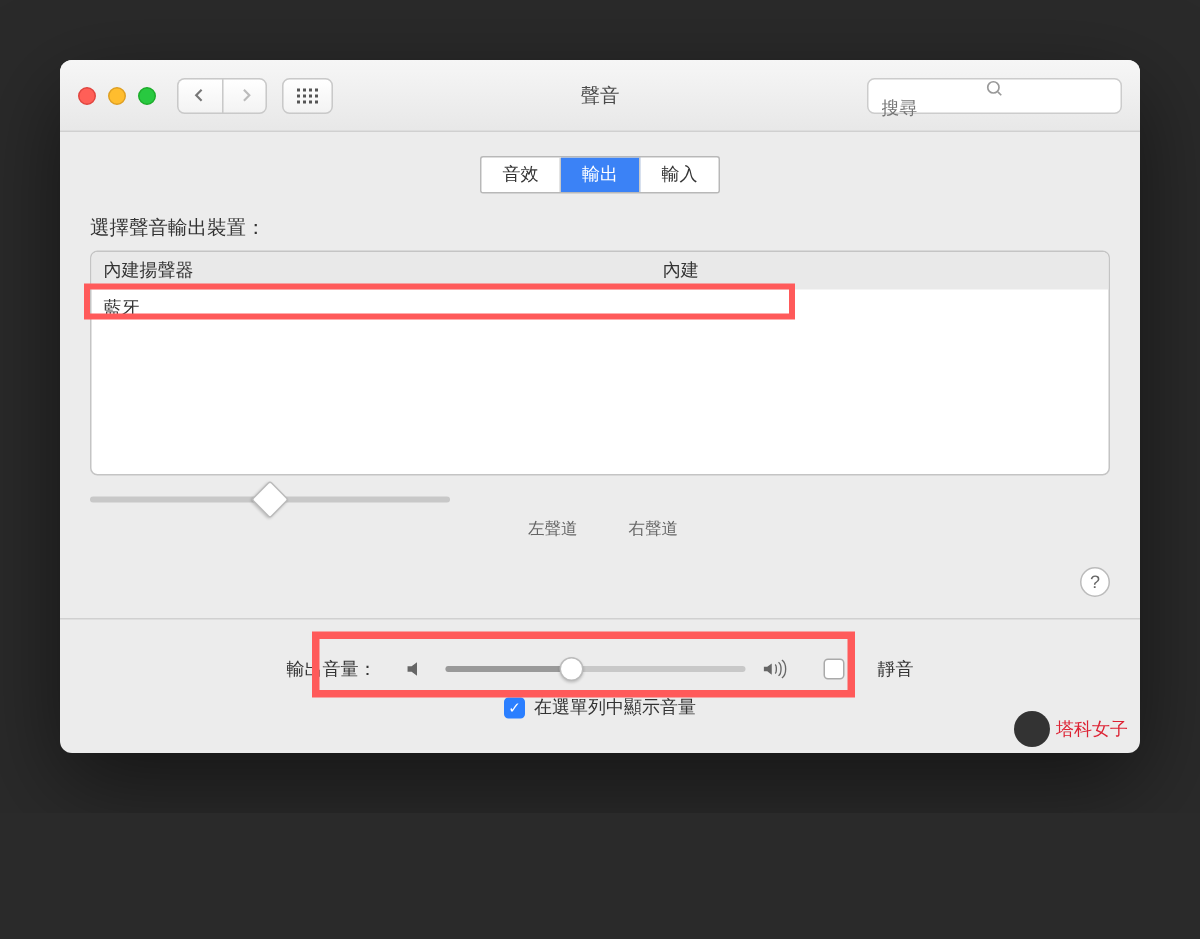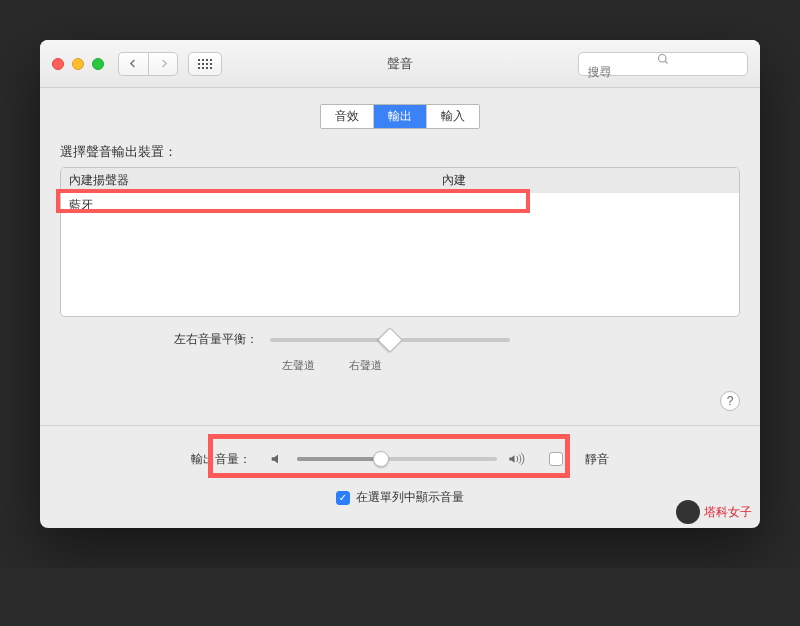--- a/index.html
+++ b/index.html
@@ -39,33 +39,33 @@
     .list-row .col-name, .list-row .col-type { padding:4px 8px; border:none; }
     .highlight-row { position:absolute; top:22px; left:-4px; right:210px; height:24px; border:4px solid #ff5a5a; pointer-events:none; }
     .settings-label { font-size:12px; color:#333; margin:14px 0 18px; }
     .row { display:flex; align-items:center; margin-bottom:6px; }
     .row-label { width:210px; text-align:right; font-size:12px; color:#333; padding-right:12px; }
     .slider-area { position:relative; flex:1; display:flex; align-items:center; gap:8px; }
     .slider { position:relative; flex:1; height:4px; background:#c8c8c8; border-radius:2px; }
     .slider-fill { position:absolute; height:100%; background:#999; border-radius:2px; }
     .knob { position:absolute; top:-7px; width:18px; height:18px; background:#fff; border:1px solid #bbb; border-radius:2px; transform:rotate(45deg); box-shadow:0 1px 2px rgba(0,0,0,.2); }
     .knob.round { border-radius:50%; transform:none; width:16px; height:16px; top:-6px; }
-    .tick-labels { display:flex; justify-content:flex-start; font-size:11px; color:#666; margin:10px 0 0 222px; width:240px;gap:34px; }
+    .tick-labels { display:flex; justify-content:center; font-size:11px; color:#666; margin:10px 0 0 222px; width:240px;gap:34px; }
     .help { width:20px; height:20px; border:1px solid #bbb; border-radius:50%; background:#fff; font-size:12px; color:#666; display:flex; align-items:center; justify-content:center; margin-left:auto; margin-top:18px; }
     .divider { border:none; border-top:1px solid #d0d0d0; margin:14px -20px 18px; }
     .vol-row { display:flex; align-items:center; justify-content:center; gap:8px; position:relative; }
     .vol-label { font-size:12px; color:#333; }
     .vol-slider-box { display:flex; align-items:center; gap:10px; padding:6px 10px; }
     .speaker-icon { width:18px; height:18px; }
     .highlight-vol { position:absolute; border:5px solid #ff5a5a; left:148px; width:362px; height:44px; top:-10px; pointer-events:none; }
     .mute-wrap { display:flex; align-items:center; gap:22px; font-size:12px; color:#333; margin-left:6px; }
     .chk { width:14px; height:14px; border:1px solid #aaa; border-radius:3px; background:#fff; display:inline-flex; align-items:center; justify-content:center; }
     .chk.checked { background:#2b7fff; border-color:#2b7fff; }
     .chk.checked::after { content:'✓'; color:#fff; font-size:10px; }
-    .show-menu { display:flex; align-items:center; gap:6px; justify-content:center; font-size:12px; color:#333; margin-top:15px; }
+    .show-menu { display:flex; align-items:center; gap:6px; justify-content:center; font-size:12px; color:#333; margin-top:2px; }
     .watermark { position:absolute; right:8px; bottom:4px; font-size:12px; color:#d23; display:flex; align-items:center; gap:4px; }
     .watermark .avatar { width:24px; height:24px; border-radius:50%; background:#333; display:inline-block; }
     .outer { position:relative; }
   </style>
 </head>
 <body>
 
 <div class="outer">
 <div class="window">
   <div class="titlebar">
@@ -131,21 +131,20 @@
         </div>
         <div class="list-row">
           <div class="col-type">藍牙</div>
         </div>
       </div>
       <div class="highlight-row"></div>
     </div>
 
 
     <div class="row">
-      <div class="row-label">左右音量平衡：</div>
       <div class="slider-area" style="max-width:240px">
         <div class="slider">
           <div class="knob" style="left:calc(50% - 9px)"></div>
         </div>
       </div>
     </div>
     <div class="tick-labels">
       <span>左聲道</span>
       <span>右聲道</span>
     </div>

